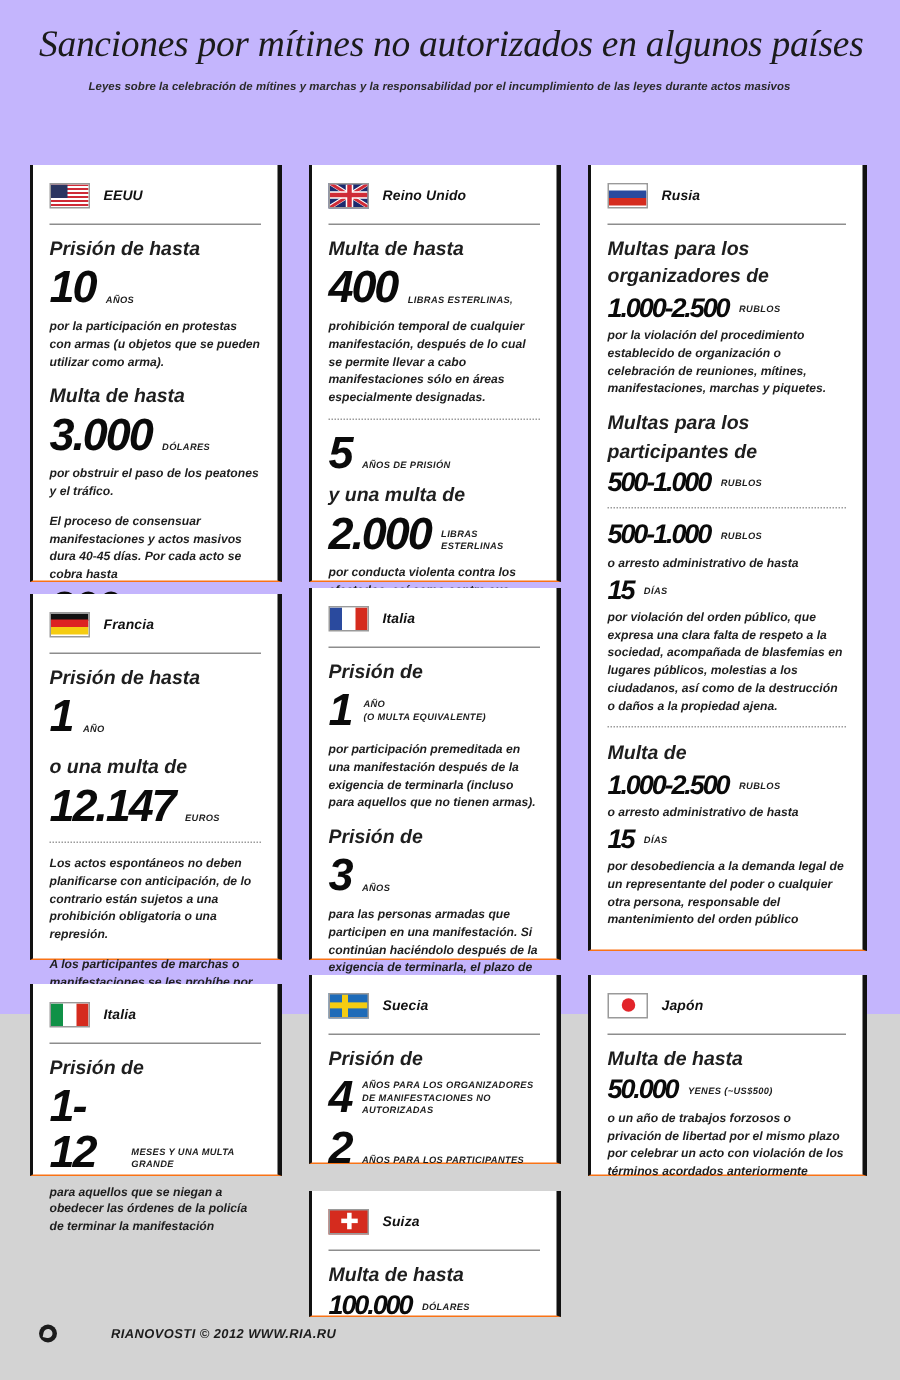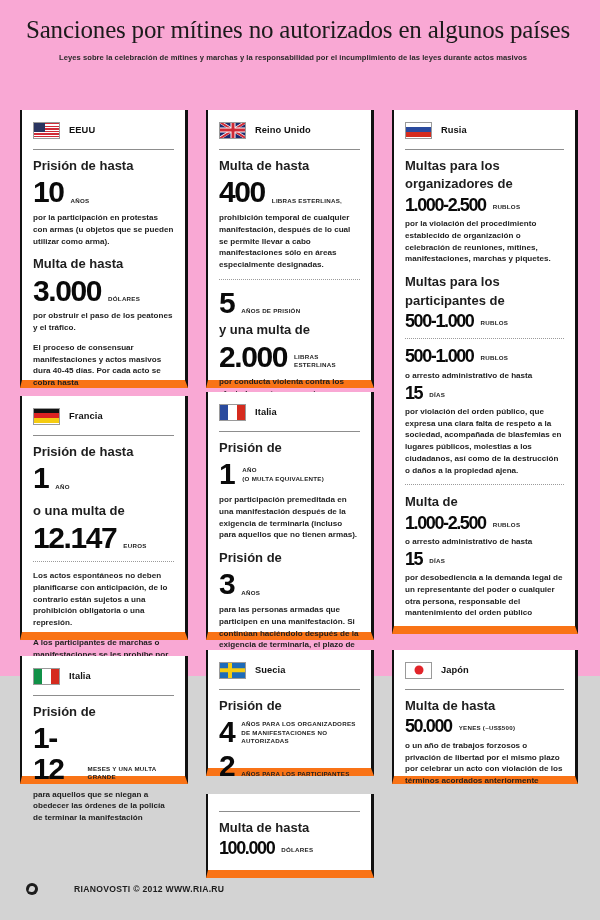--- a/index.html
+++ b/index.html
@@ -3,42 +3,42 @@
 <meta charset="utf-8">
 <style>
   * { box-sizing: border-box; margin: 0; padding: 0; }
   html, body {
     width: 600px; height: 920px;
     background: #d3d3d3;
     font-family: "Liberation Sans", sans-serif;
     color: #1a1a1a;
     overflow: hidden;
   }
-  .page { position: relative; width: 600px; height: 676px; background: #f9a8d4; }
+  .page { position: relative; width: 600px; height: 676px; background: #c4b5fd; font-style: italic; }
 
   
   .header { position: absolute; left: 26px; top: 16px; width: 560px; }
   .title {
     font-family: "Liberation Serif", serif;
     font-size: 25px; line-height: 1.15; font-weight: 400;
     color: #1b1b1b; letter-spacing: -0.2px;
   }
   .subtitle {
     margin-top: 8px;
     font-size: 7.6px; line-height: 1.3; font-weight: 700;
     color: #2a2a2a; letter-spacing: 0.05px; padding-left: 33px;
   }
 
   
   .card {
     position: absolute;
     background: #ffffff;
     border-left: 2px solid #111;
     border-right: 3px solid #111;
-    border-bottom: 8px solid #f97316;
+    border-bottom: 1px solid #f97316;
     border-top: none;
     padding: 9px 11px 20px 11px;
   }
   .card-head { display: flex; align-items: center; gap: 9px; height: 22px; }
   .flag {
     width: 27px; height: 17px;
     border: 1px solid #9a9a9a;
     position: relative; overflow: hidden; flex: 0 0 auto;
     background: #fff;
   }
@@ -345,20 +345,27 @@
     <div class="rule"></div>
     <div class="lead">Multa de hasta</div>
     <div class="numrow">
       <span class="num sm">50.000</span>
       <span class="unit stack">YENES (~US$500)</span>
     </div>
     <div class="body-txt">o un año de trabajos forzosos o privación de libertad por el mismo plazo por celebrar un acto con violación de los términos acordados anteriormente</div>
   </div>
 
   <div class="card" style="left:206px; top:794px; width:168px; height:84px;">
+    <div class="card-head">
+      <span class="flag fl-ch">
+        <span class="hc"></span>
+          <span class="vc"></span>
+      </span>
+      <span class="country">Suiza</span>
+    </div>
     <div class="rule"></div>
     <div class="lead">Multa de hasta</div>
     <div class="numrow">
       <span class="num sm">100.000</span>
       <span class="unit stack">DÓLARES</span>
     </div>
   </div>
 
   <div class="footer">
     <span class="logo-mark"></span>

